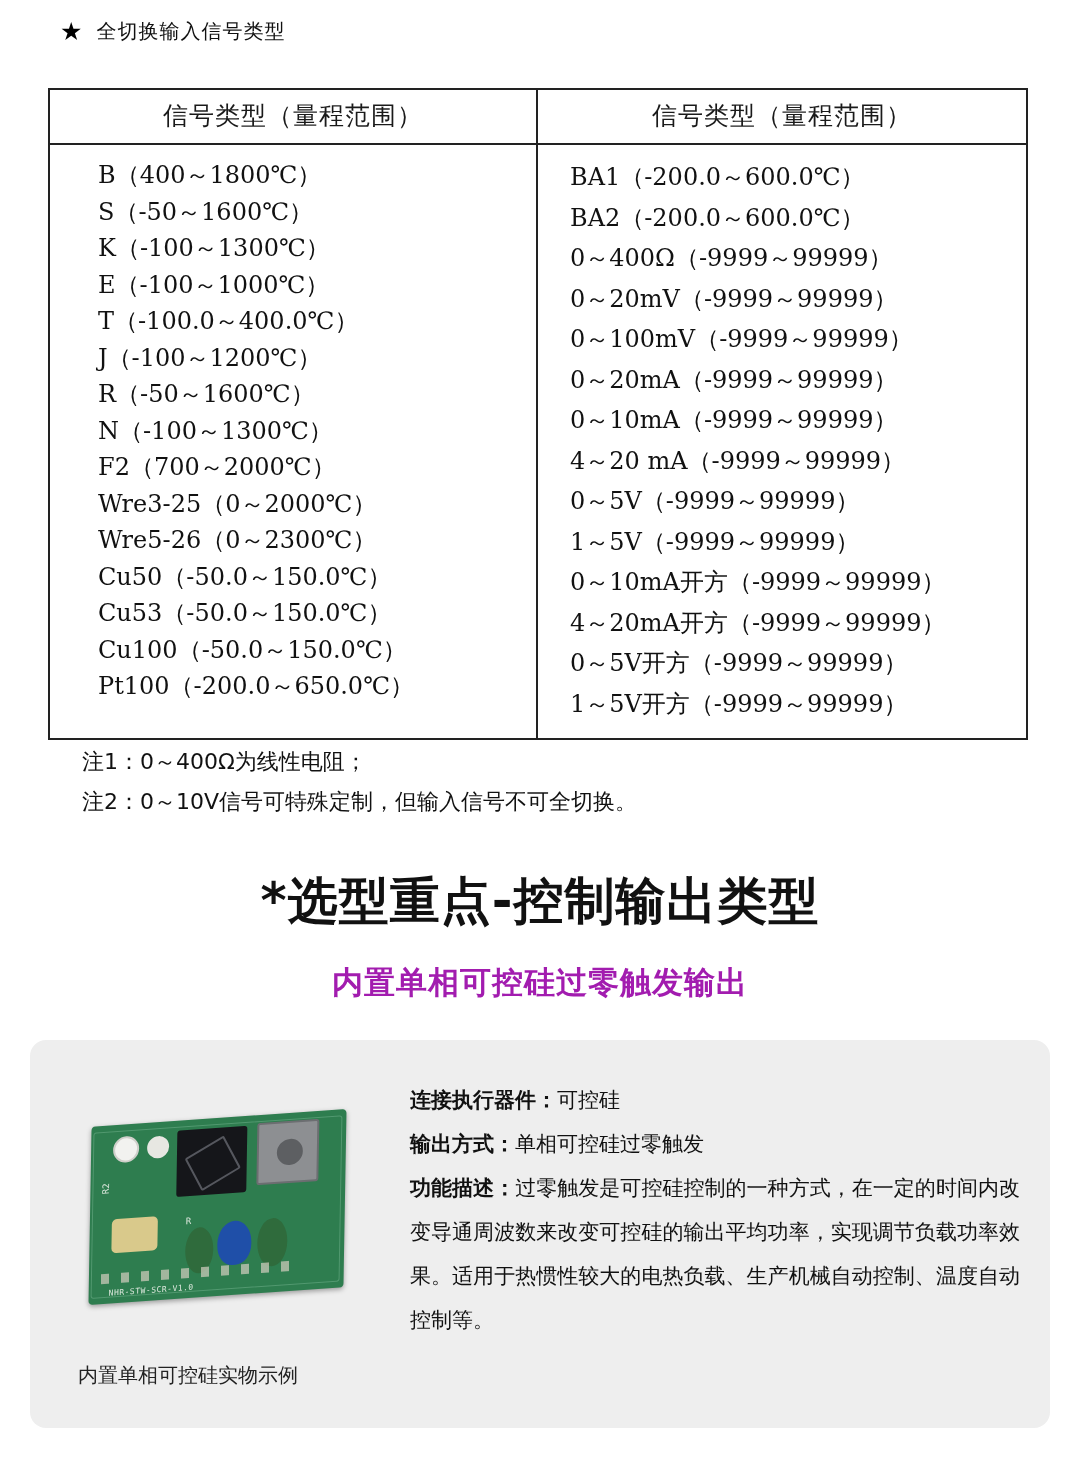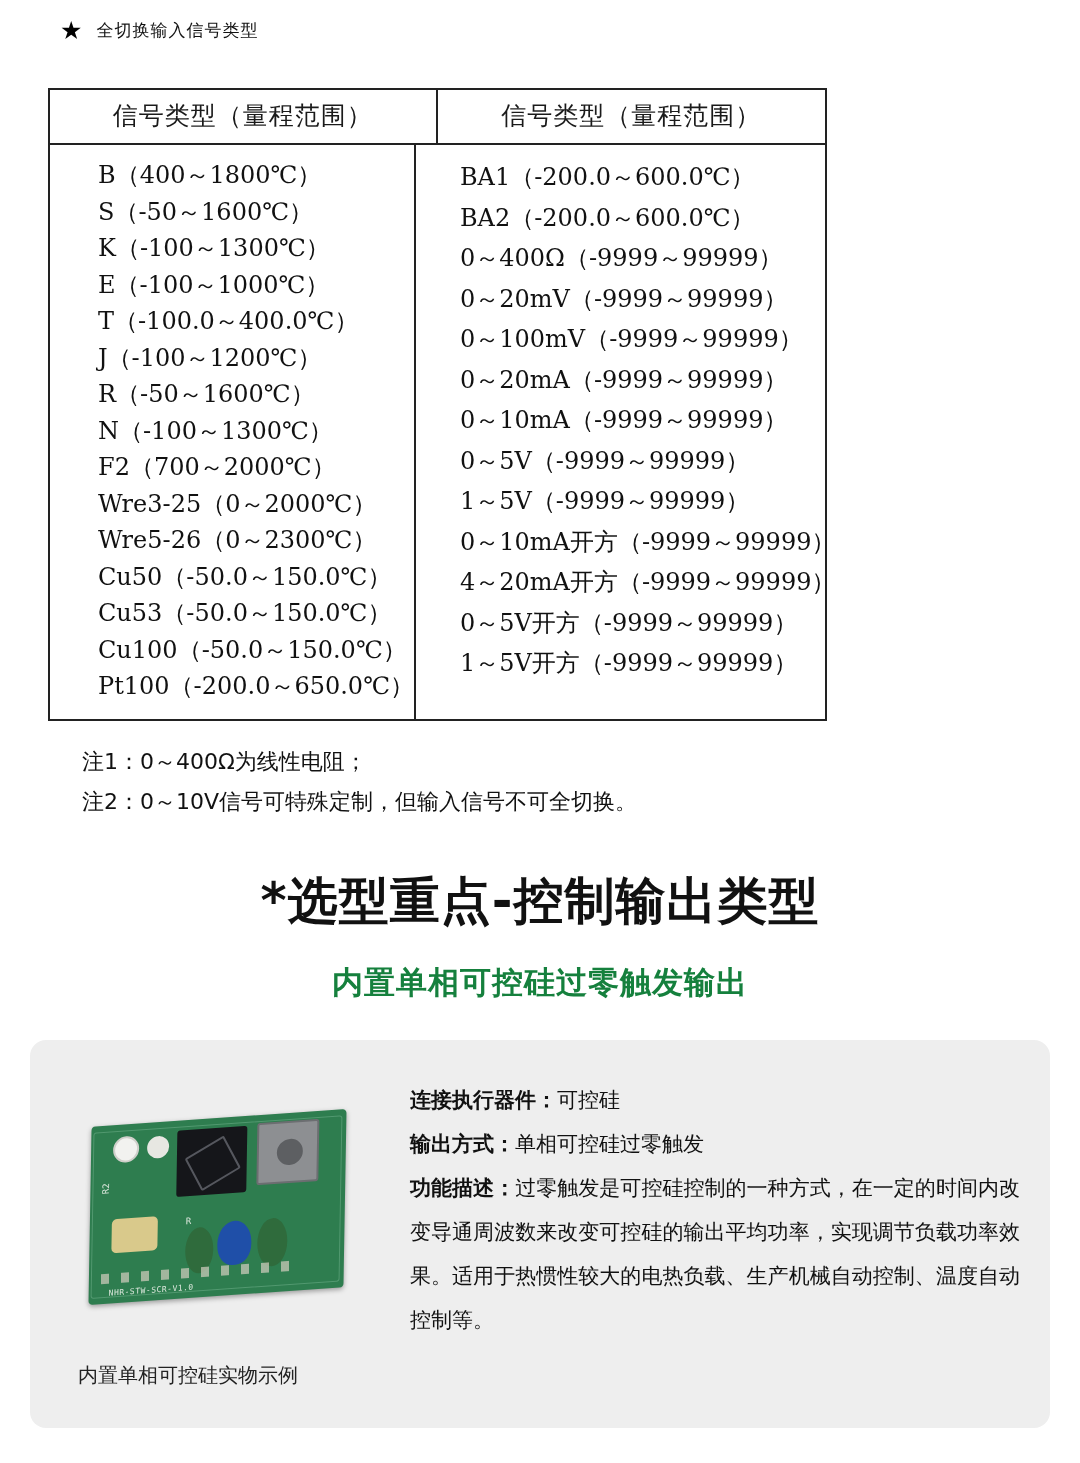--- a/index.html
+++ b/index.html
@@ -26,31 +26,31 @@
     align-items: center;
     gap: 14px;
   }
   .star-glyph {
     font-size: 25px;
     line-height: 1;
     color: #000;
   }
   .star-title {
     font-family: Liberation Mono, monospace;
-    font-size: 17px;
+    font-size: 20px;
     letter-spacing: 1px;
     color: #111;
   }
 
   
   .signal-table {
     position: absolute;
     left: 48px;
     top: 88px;
-    width: 779px;
+    width: 980px;
     border: 2px solid #222;
     display: flex;
     flex-direction: column;
     background: #fff;
   }
   .sig-head-row {
     display: flex;
     border-bottom: 2px solid #222;
   }
   .sig-head-cell {
@@ -61,21 +61,21 @@
     padding: 9px 0 11px;
     letter-spacing: 1px;
   }
   .sig-head-cell.left { border-right: 2px solid #222; }
   .sig-body-row { display: flex; }
   .sig-col {
     flex: 1 1 50%;
     padding: 12px 0 14px 22px;
   }
   .sig-col.left { border-right: 2px solid #222; padding-left: 48px; }
-  .sig-col.right { padding-left: 44px; }
+  .sig-col.right { padding-left: 32px; }
   .sig-item {
     font-family: "DejaVu Serif", serif;
     font-size: 24px;
     line-height: 36.5px;
     white-space: nowrap;
     color: #111;
   }
   .sig-col.right .sig-item { line-height: 40.5px; }
 
   
@@ -109,21 +109,21 @@
   .section-sub {
     position: absolute;
     top: 962px;
     left: 0;
     width: 100%;
     text-align: center;
     font-family: "DejaVu Sans", sans-serif;
     font-weight: bold;
     font-size: 31px;
     letter-spacing: 1px;
-    color: #15803d;
+    color: #a21caf;
   }
 
   
   .info-card {
     position: absolute;
     left: 30px;
     top: 1040px;
     width: 1020px;
     height: 388px;
     background: #eeeeee;
@@ -325,20 +325,21 @@
       <div class="sig-item">Pt100（-200.0～650.0℃）</div>
     </div>
     <div class="sig-col right">
       <div class="sig-item">BA1（-200.0～600.0℃）</div>
       <div class="sig-item">BA2（-200.0～600.0℃）</div>
       <div class="sig-item">0～400Ω（-9999～99999）</div>
       <div class="sig-item">0～20mV（-9999～99999）</div>
       <div class="sig-item">0～100mV（-9999～99999）</div>
       <div class="sig-item">0～20mA（-9999～99999）</div>
       <div class="sig-item">0～10mA（-9999～99999）</div>
+      <div class="sig-item">4～20 mA（-9999～99999）</div>
       <div class="sig-item">0～5V（-9999～99999）</div>
       <div class="sig-item">1～5V（-9999～99999）</div>
       <div class="sig-item">0～10mA开方（-9999～99999）</div>
       <div class="sig-item">4～20mA开方（-9999～99999）</div>
       <div class="sig-item">0～5V开方（-9999～99999）</div>
       <div class="sig-item">1～5V开方（-9999～99999）</div>
     </div>
   </div>
 </div>
 

